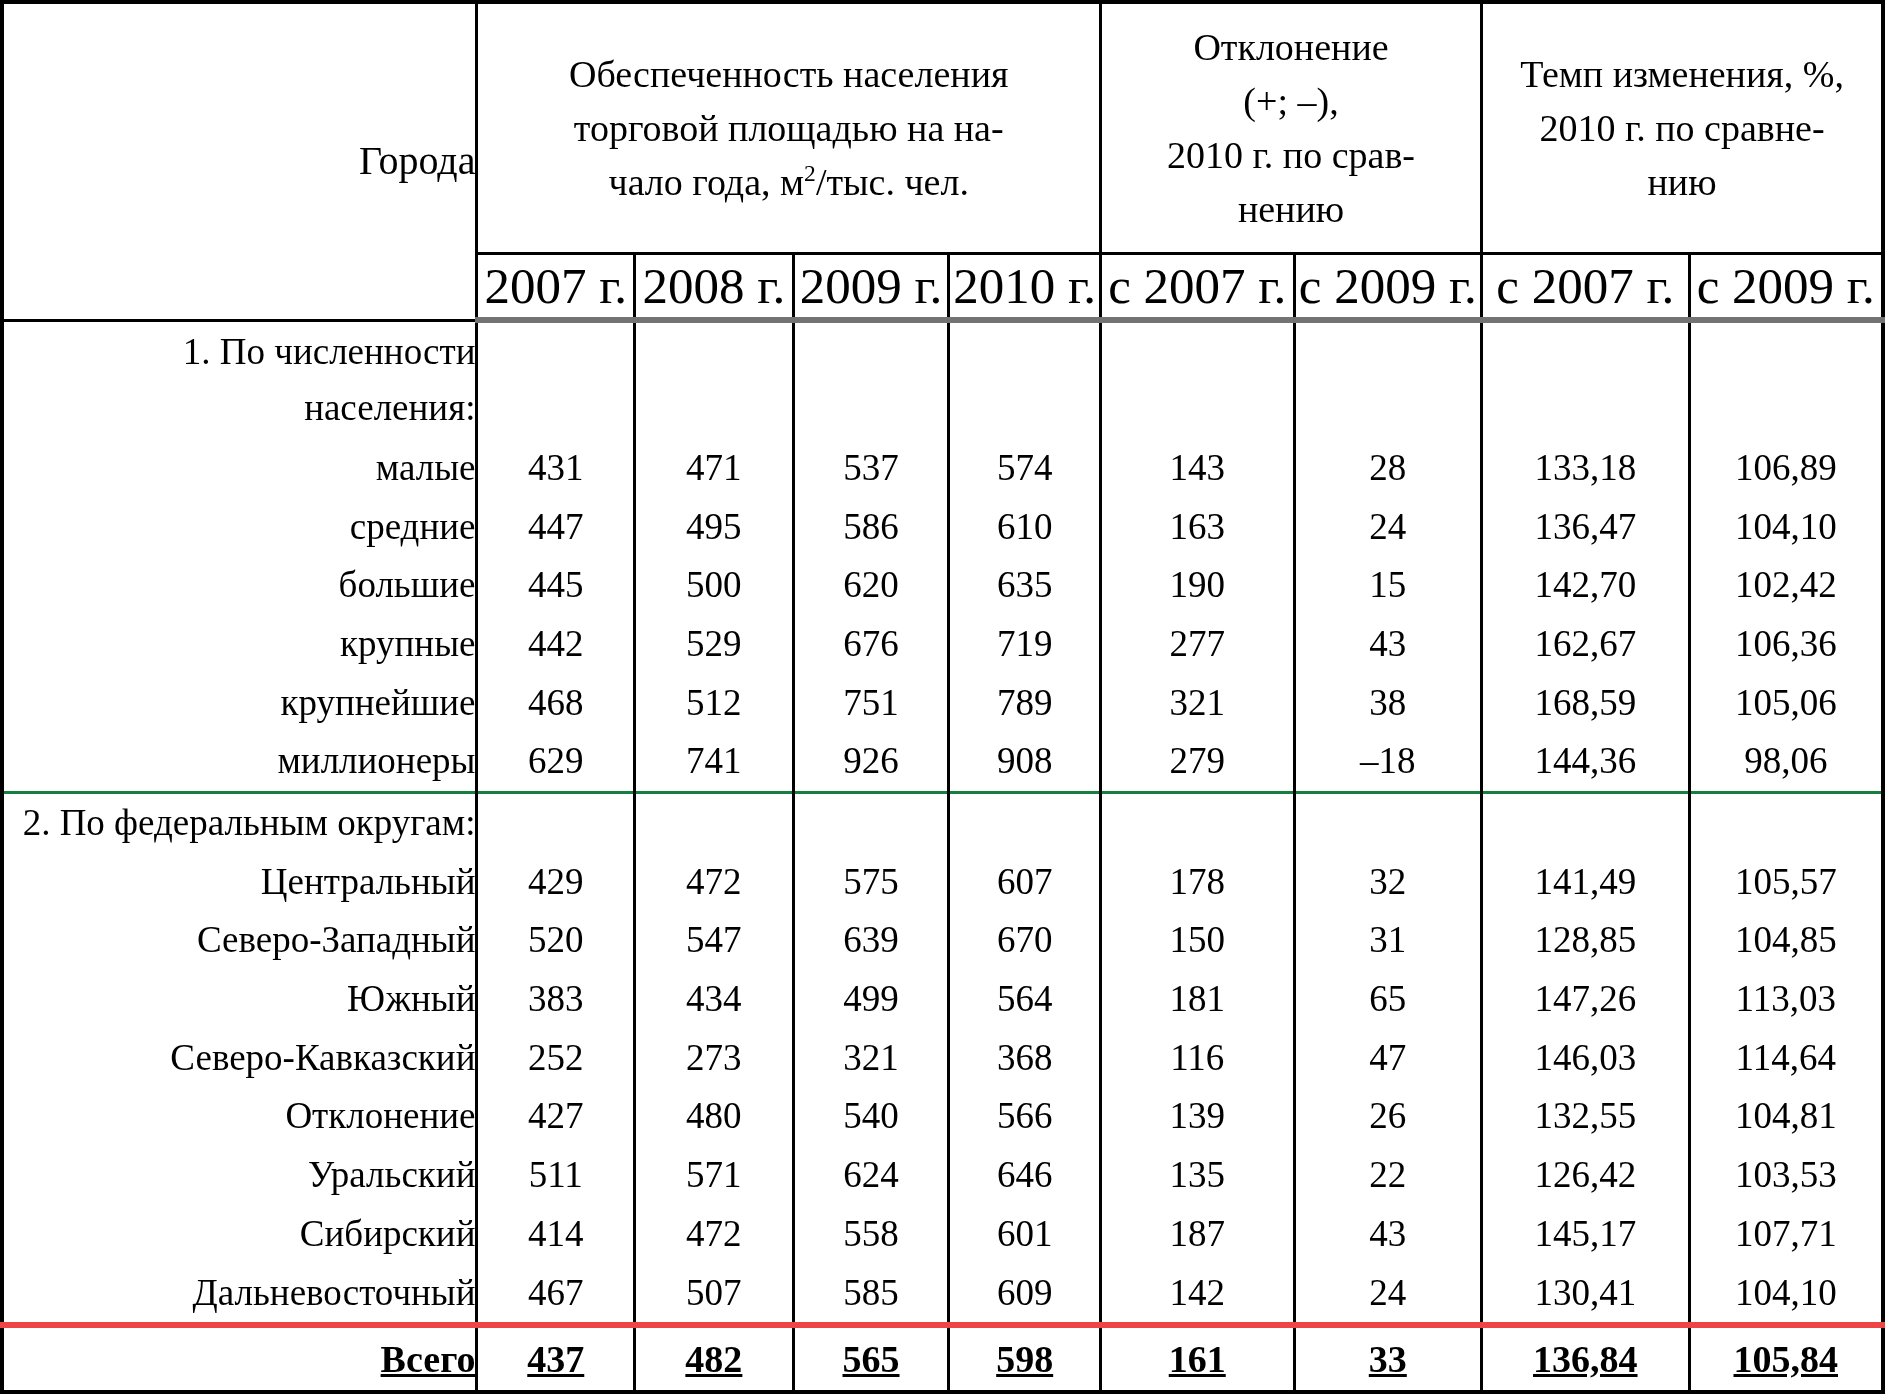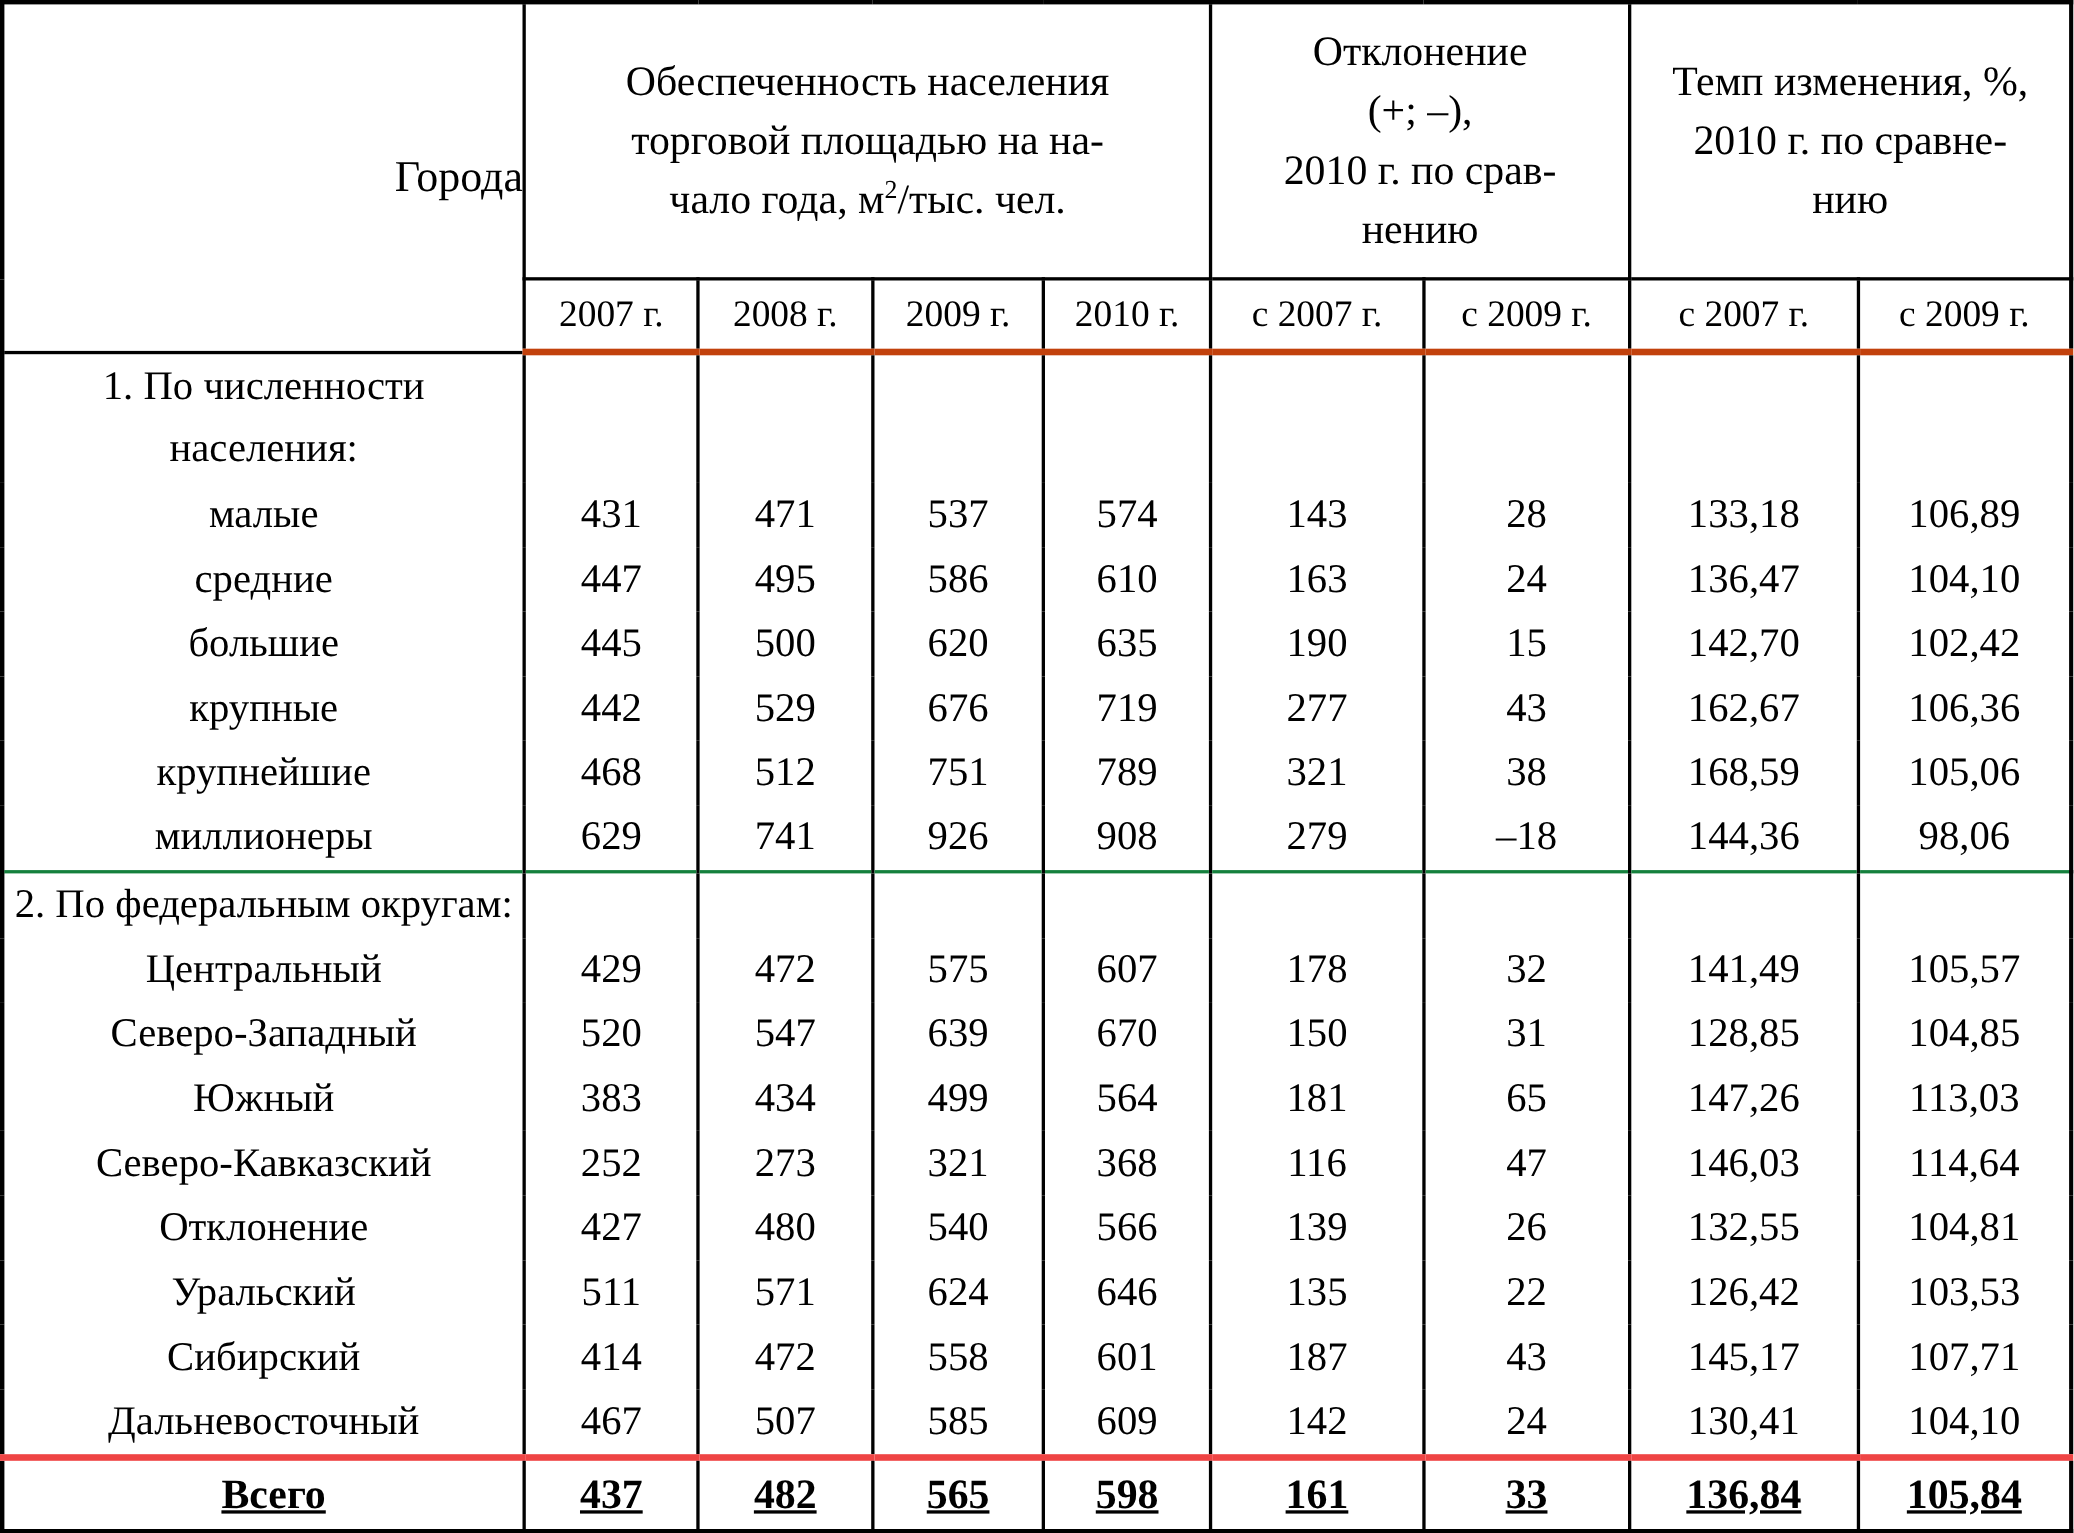--- a/index.html
+++ b/index.html
@@ -47,33 +47,33 @@
   tr.hdr-group th {
     border-bottom: 3px solid #000;
     height: 248px;
   }
   tr.hdr-group th.cities-head {
     font-size: 40px;
     text-align: right;
   }
   tr.hdr-years th {
     height: 62px;
-    font-size: 34px;
-    border-bottom: 6px solid #c2410c;
+    font-size: 51px;
+    border-bottom: 6px solid #737373;
     white-space: nowrap;
   }
   .hline { white-space: nowrap; }
   .hline sup { font-size: 0.62em; line-height: 0; }
   
   tbody td {
     font-size: 37px;
     line-height: 56px;
     vertical-align: middle;
   }
-  td.c-label { text-align: center; }
+  td.c-label { text-align: right; }
   td.c-num   { text-align: center; }
   td.section-title { padding-left: 18px; padding-right: 6px; }
   td.row-label     { padding-left: 56px; padding-right: 6px; white-space: nowrap; }
   tr.section-start td { border-top: 3px solid #15803d; }
   tr.total-row td {
     border-top: 6px solid #ef4444;
     font-weight: bold;
     font-size: 38px;
     height: 62px;
     text-decoration: underline;

